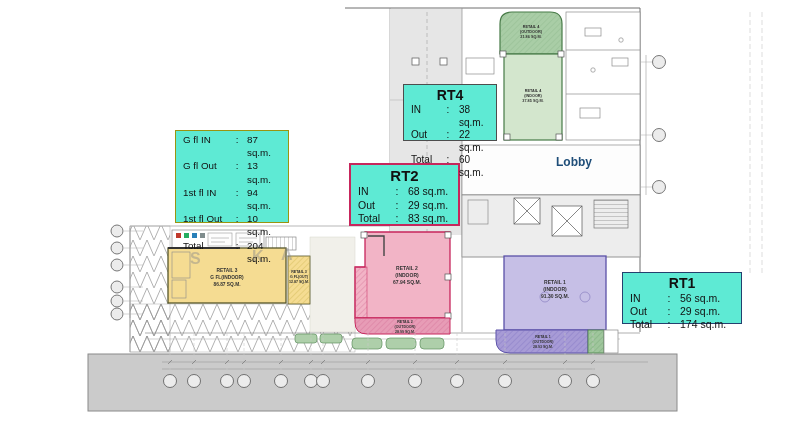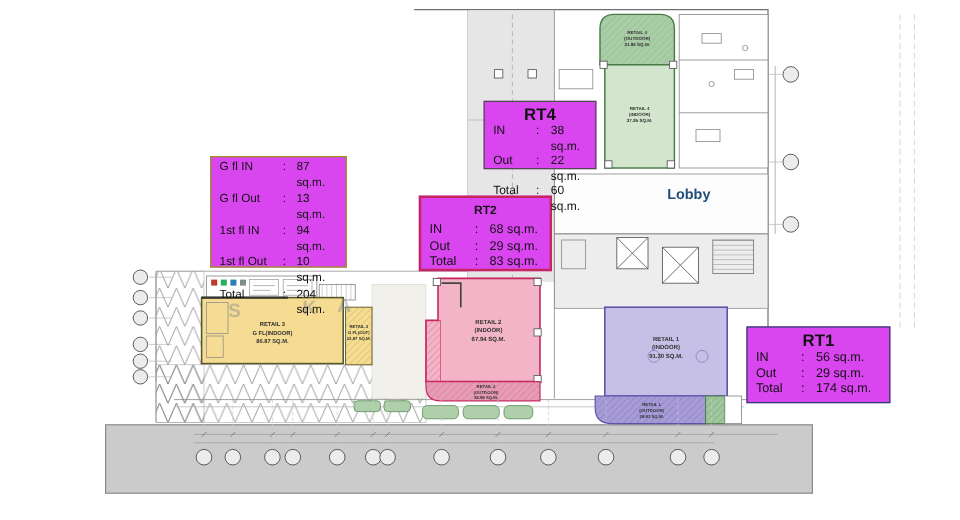--- a/index.html
+++ b/index.html
@@ -1,39 +1,39 @@
 <!DOCTYPE html>
 <html><head>
 <meta charset="utf-8">
 <style>
   html,body{margin:0;padding:0;background:#ffffff;}
   #stage{position:relative;width:800px;height:433px;background:#ffffff;overflow:hidden;
          font-family:"Liberation Sans",sans-serif;}
   #plan-svg{position:absolute;left:0;top:0;}
-  .info-box{position:absolute;background:#d946ef;box-sizing:border-box;z-index:6;
+  .info-box{position:absolute;background:#5eead4;box-sizing:border-box;z-index:6;
             padding:2px 7px 3px 7px;}
   .info-title{text-align:center;font-weight:bold;color:#111;}
   .info-row{display:grid;font-weight:normal;color:#111;}
   .info-row .lab{text-align:left;}
   .info-row .col{text-align:center;}
   .info-row .val{text-align:left;padding-left:6px;}
   
   #box-rt3{left:175px;top:130px;width:114px;height:93px;border:1.5px solid #9a9410;}
   #box-rt3 .info-title{font-size:15px;line-height:19px;}
   #box-rt3 .info-row{grid-template-columns:50px 8px 1fr;font-size:9.8px;line-height:13.2px;}
   
   #box-rt2{left:349px;top:163px;width:111px;height:63px;border:2px solid #c7265c;}
-  #box-rt2 .info-title{font-size:10px;line-height:18px;}
+  #box-rt2 .info-title{font-size:15px;line-height:18px;}
   #box-rt2 .info-row{grid-template-columns:34px 10px 1fr;font-size:10.5px;line-height:13.5px;}
   
   #box-rt4{left:403px;top:84px;width:94px;height:57px;border:1.5px solid #4d4d4d;}
   #box-rt4 .info-title{font-size:14px;line-height:17px;}
   #box-rt4 .info-row{grid-template-columns:32px 10px 1fr;font-size:10px;line-height:12.5px;}
   
-  #box-rt1{left:622px;top:272px;width:120px;height:64px;border:1.5px solid #24406e;}
+  #box-rt1{left:622px;top:272px;width:120px;height:52px;border:1.5px solid #24406e;}
   #box-rt1 .info-title{font-size:14px;line-height:17px;}
   #box-rt1 .info-row{grid-template-columns:34px 10px 1fr;font-size:10.5px;line-height:13px;}
   .zlab{font-weight:bold;fill:#333;}
 </style>
 </head>
 <body>
 
 <div id="stage">
 
 <svg id="plan-svg" width="800" height="433" viewBox="0 0 800 433">

